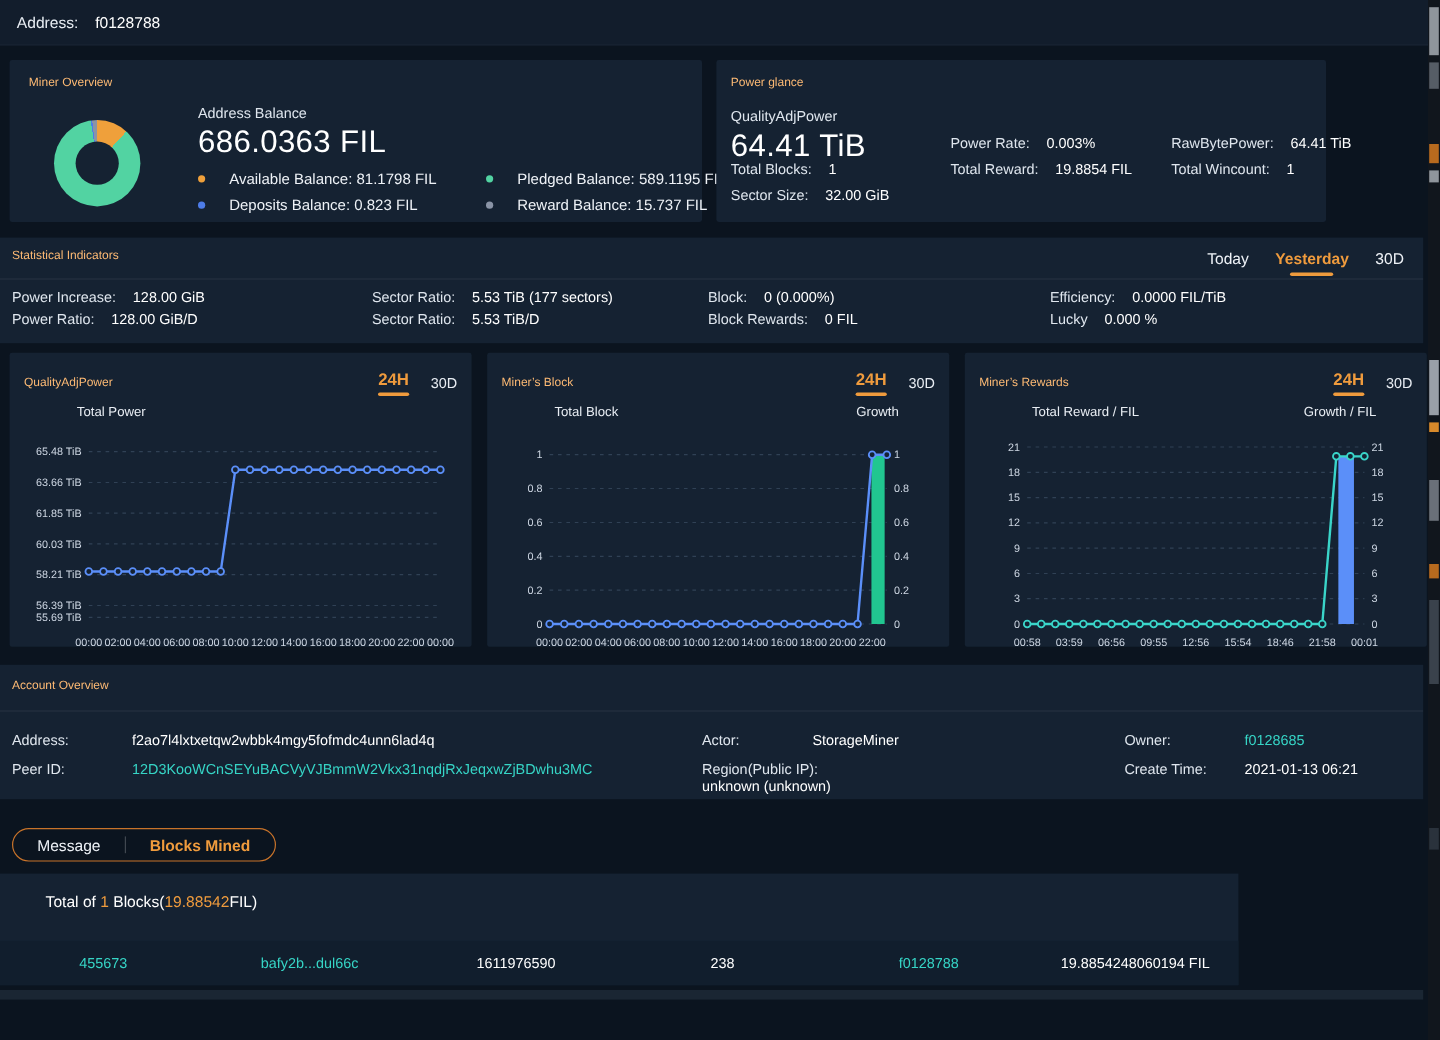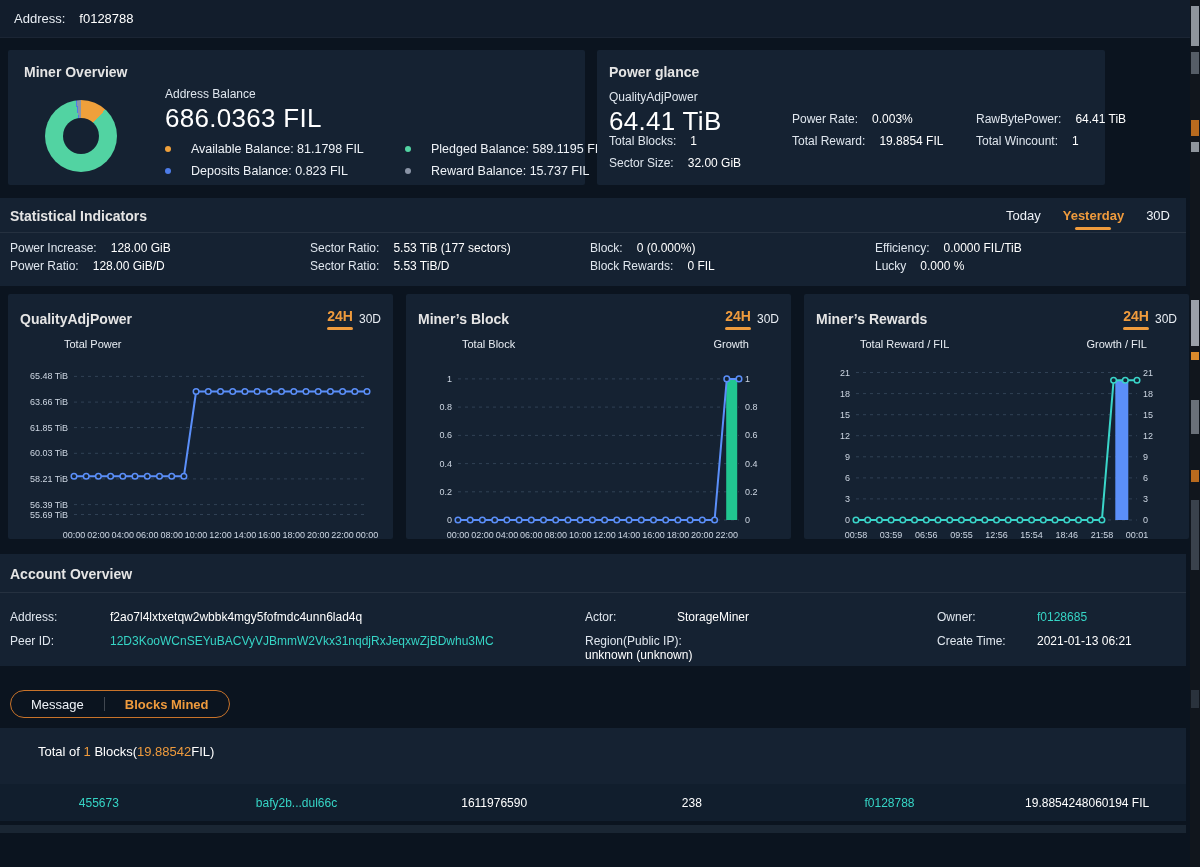--- a/index.html
+++ b/index.html
@@ -10,21 +10,21 @@
             border-bottom:1px solid rgba(255,255,255,.04); }
   .topbar .lbl { font-size:13px; color:#e8edf3; }
   .topbar .val { font-size:13px; color:#fff; font-weight:500; }
 
   .card { background:#152232; border-radius:2px; }
 
   .row-cards { display:flex; gap:12px; margin:12px 14px 0 8px; }
   .overview-card { width:577px; height:135px; position:relative; }
   .power-card   { width:508px; height:135px; position:relative; }
 
-  .card-title { font-size:14px; color:#e5e5e5; font-weight:700; }
+  .card-title { font-size:10px; color:#fdba74; font-weight:400; }
   .abs { position:absolute; }
 
   .donut { width:72px; height:72px; border-radius:50%; position:relative; }
   .donut-hole { position:absolute; left:18px; top:18px; width:36px; height:36px; border-radius:50%; background:#152232; }
 
   .big-number { font-size:26px; color:#fff; letter-spacing:.3px; }
   .mini-label { font-size:12px; color:#dfe6ee; }
 
   .legend-item { display:flex; align-items:center; gap:20px; height:22px; }
   .legend-dot { width:6px; height:6px; border-radius:50%; flex:none; }
@@ -42,40 +42,40 @@
   .band-divider { position:absolute; left:0; right:0; height:1px; background:rgba(255,255,255,.07); }
 
   .stats-tabs { position:absolute; right:16px; top:10px; display:flex; gap:22px; }
   .stats-tab { font-size:13px; color:#eef2f7; cursor:pointer; text-align:center; }
   .stats-tab.active { color:#ef9b3d; font-weight:600; }
   .stats-tab.active::after { content:''; display:block; height:3px; width:36px; margin:4px auto 0; border-radius:2px; background:#ef9b3d; }
 
   .charts-row { display:flex; gap:13px; margin:8px 14px 0 8px; }
   .chart-card { flex:1; height:245px; position:relative; padding:12px 12px 0 12px; }
   .chart-head { display:flex; justify-content:space-between; align-items:center; height:26px; }
-  .chart-tabs { display:flex; gap:6px; align-items:center; }
+  .chart-tabs { display:flex; gap:18px; align-items:center; }
   .ctab { font-size:12px; color:#e8edf3; cursor:pointer; text-align:center; }
   .ctab.active { color:#ef9b3d; font-size:14px; font-weight:600; }
   .ctab.active::after { content:''; display:block; height:3px; width:26px; margin:3px auto 0; border-radius:2px; background:#ef9b3d; }
   .axis-labels { display:flex; justify-content:space-between; padding:6px 30px 0 44px; height:22px; }
   .axis-labels span { font-size:11px; color:#e8edf3; }
   .chart-svg text { fill:#cdd6e2; font-size:9px; font-family:"Liberation Sans",sans-serif; }
 
   .account-band { height:112px; margin-top:15px; }
   .acct-row { position:absolute; display:flex; }
   .acct-row .k { font-size:12px; color:#dfe6ee; }
   .acct-row .v { font-size:12px; color:#fff; }
 
   .pill-tabs { display:inline-flex; align-items:center; height:28px; border:1px solid #c8732a; border-radius:16px;
                margin:24px 0 0 10px; background:transparent; }
   .pill-item { padding:0 20px; font-size:13px; color:#eef2f7; cursor:pointer; }
   .pill-item.active { color:#ef9b3d; font-weight:600; }
   .pill-sep { width:1px; height:14px; background:rgba(255,255,255,.22); }
 
-  .bottom-card { width:1186px; margin-top:10px; background:#152232; padding-top:16px; }
+  .bottom-card { width:1032px; margin-top:10px; background:#152232; padding-top:16px; }
   .summary-line { margin-left:38px; font-size:13px; color:#fff; }
   .tbl { width:100%; margin-top:25px; }
   .tbl-head { display:grid; grid-template-columns:repeat(6,1fr); background:#1c2a3b; height:34px; align-items:center; }
   .tbl-head div { text-align:center; font-size:12px; color:#fff; font-weight:500; }
   .tbl-row { display:grid; grid-template-columns:repeat(6,1fr); background:#111e2d; height:37px; align-items:center; }
   .tbl-row div { text-align:center; font-size:12px; color:#fff; }
 
   .bottom-strip { width:1186px; height:8px; margin-top:4px; background:#1a2633; }
 
   .minimap { position:absolute; top:0; right:0; width:10px; height:867px; background:#11161d; }

